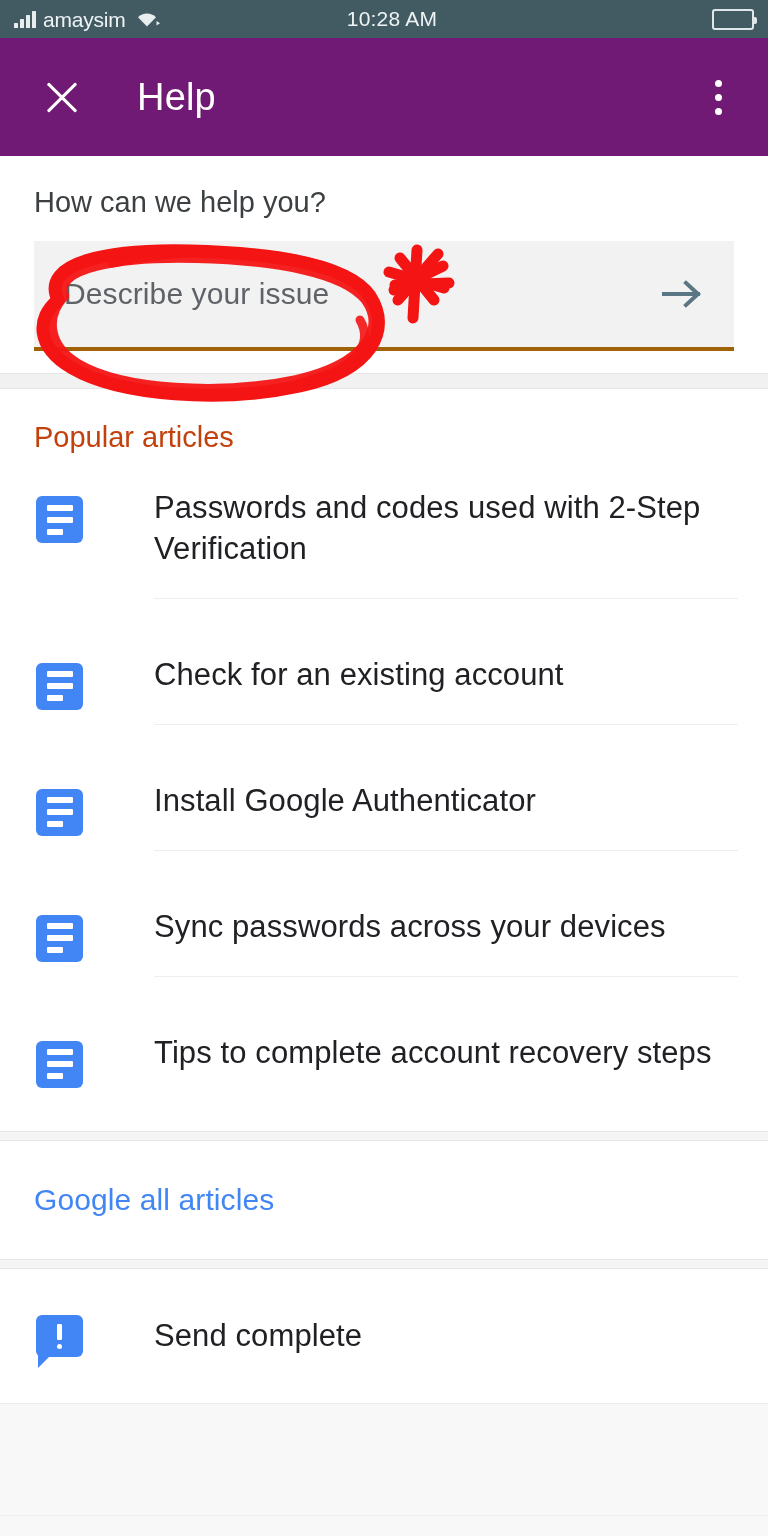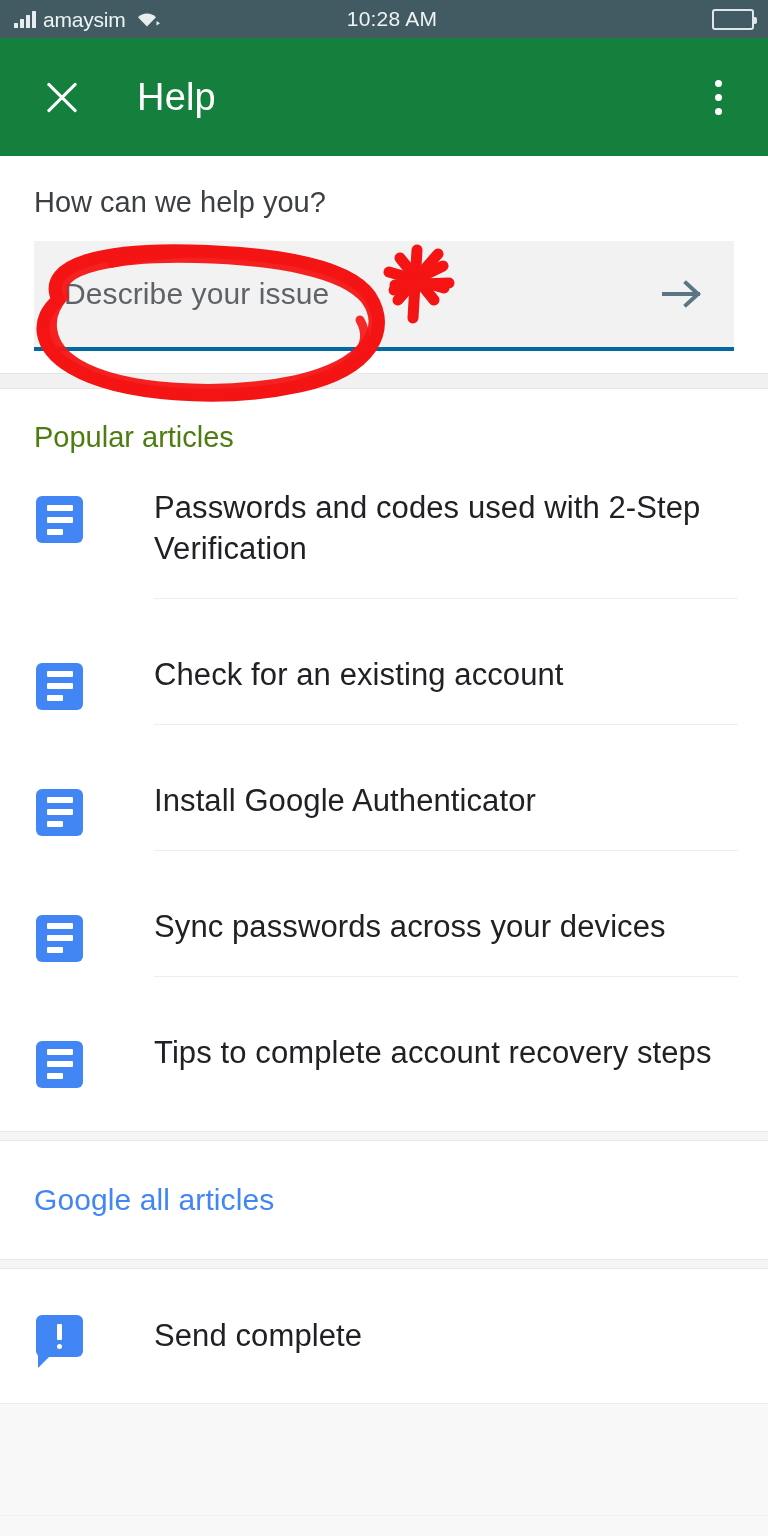--- a/index.html
+++ b/index.html
@@ -96,21 +96,21 @@
   }
   .battery-fill {
     height: 100%;
     background: #f2f7f8;
     border-radius: 1px;
   }
 
   
   .app-bar {
     height: 118px;
-    background: #15803d;
+    background: #701a75;
     display: flex;
     align-items: center;
     padding: 0 28px 0 36px;
   }
   .close-btn {
     width: 52px;
     height: 52px;
     position: relative;
     flex: 0 0 auto;
     cursor: pointer;
@@ -170,21 +170,21 @@
   .search-wrap {
     margin: 0 34px;
     position: relative;
   }
   .search-field {
     background: #f2f2f2;
     height: 110px;
     display: flex;
     align-items: center;
     padding: 0 28px 0 30px;
-    border-bottom: 4px solid #0369a1;
+    border-bottom: 4px solid #a16207;
   }
   .search-placeholder {
     font-size: 30px;
     color: #5f6368;
     letter-spacing: 0.1px;
   }
   .search-submit {
     margin-left: auto;
     width: 46px;
     height: 40px;
@@ -195,21 +195,21 @@
   .section-gap {
     height: 16px;
     background: #f1f1f1;
     border-top: 1px solid #e6e6e6;
     border-bottom: 1px solid #e6e6e6;
   }
 
   
   .popular-title {
     font-size: 29px;
-    color: #4d7c0f;
+    color: #c2410c;
     padding: 34px 0 0 34px;
     line-height: 1;
   }
   .article-list {
     padding-top: 10px;
   }
   .article-row {
     display: flex;
     align-items: flex-start;
     padding: 30px 30px 30px 0;

